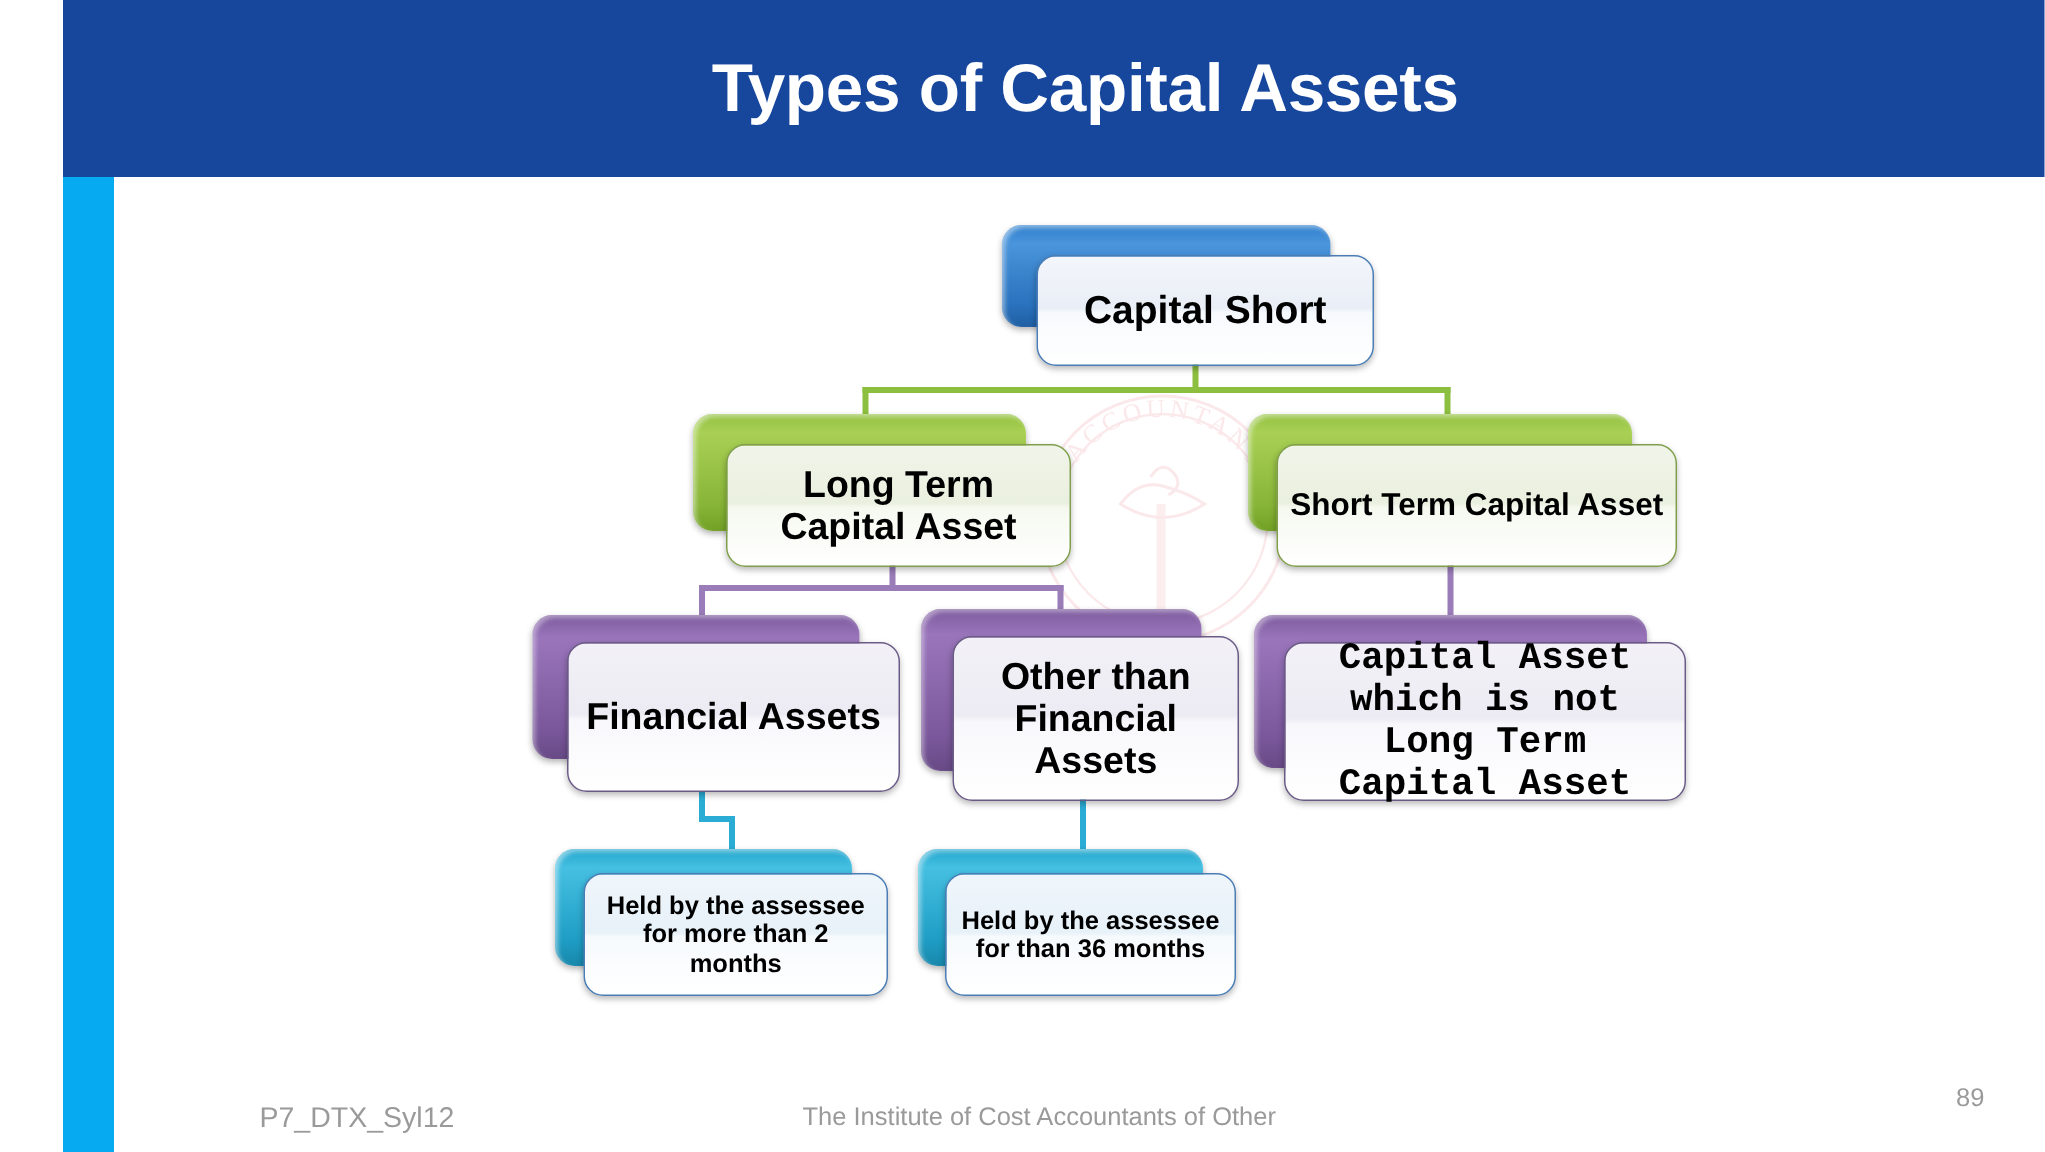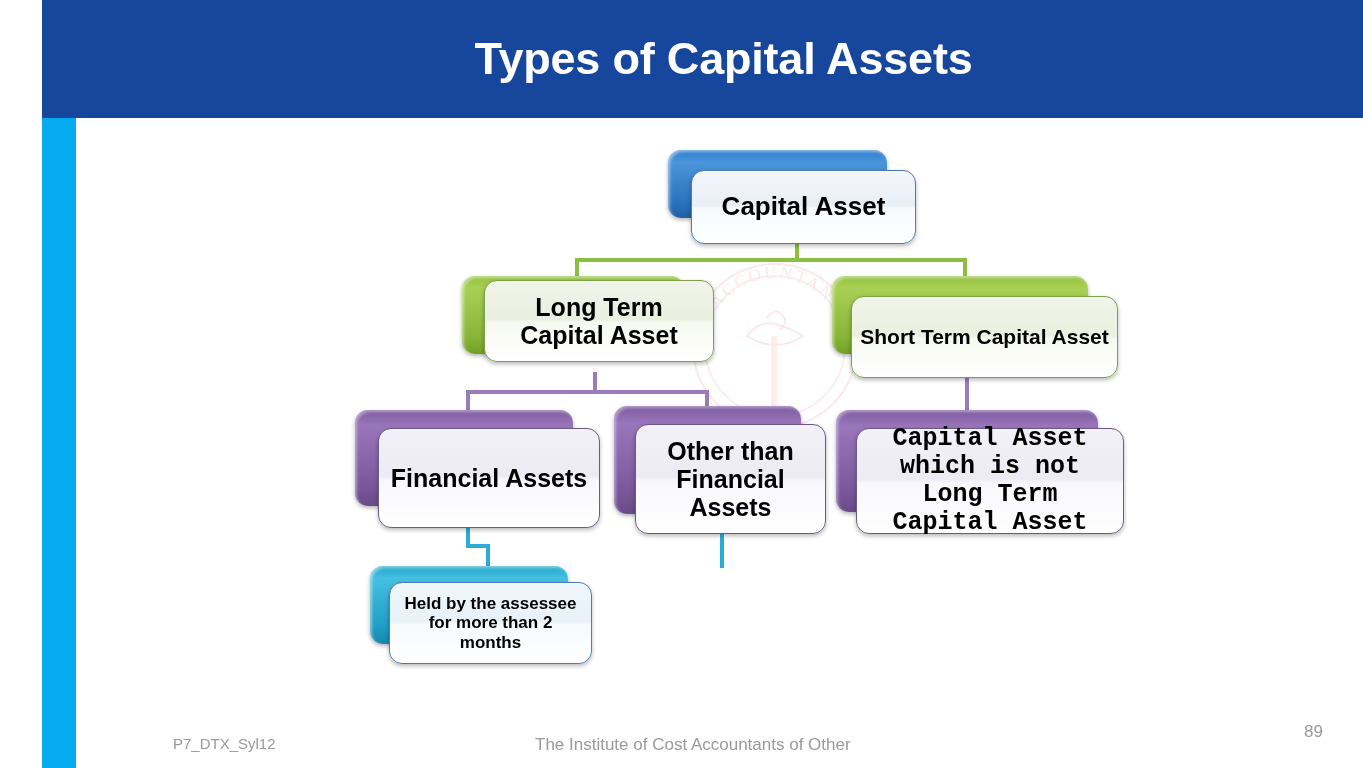--- a/index.html
+++ b/index.html
@@ -127,21 +127,21 @@
   .t-cyan .front {
     background: linear-gradient(180deg,#eff6fb 0%,#e7f1f8 48%,#f6fafd 52%,#ffffff 100%);
     border: 1px solid #4a7cb5;
   }
 
   
   .footer-code {
     position: absolute;
     left: 131px;
     top: 735px;
-    font-size: 15px;
+    font-size: 19px;
     color: #9a9a9a;
   }
   .footer-center {
     position: absolute;
     left: 493px;
     top: 735px;
     font-size: 17px;
     color: #9a9a9a;
   }
   .page-no {
@@ -186,27 +186,27 @@
   <div class="conn c-purple" style="left:923px; top:372px; width:4px; height:40px;"></div>
 
   <div class="conn c-cyan" style="left:424px; top:528px; width:4px; height:18px;"></div>
   <div class="conn c-cyan" style="left:424px; top:544px; width:24px; height:4px;"></div>
   <div class="conn c-cyan" style="left:444px; top:544px; width:4px; height:24px;"></div>
   <div class="conn c-cyan" style="left:678px; top:528px; width:4px; height:40px;"></div>
 
   <div class="node t-blue" style="left:626px; top:150px; width:248px; height:94px;">
     <div class="back" style="width:219px; height:68px;"></div>
     <div class="front" style="left:23px; top:20px; width:225px; height:74px; font-size:26px; padding:0 8px;">
-      <span>Capital Asset</span>
+      <span>Capital Short</span>
     </div>
   </div>
 
   <div class="node t-green" style="left:420px; top:276px; width:252px; height:102px;">
     <div class="back" style="width:222px; height:78px;"></div>
-    <div class="front" style="left:22px; top:4px; width:230px; height:82px; font-size:25px; padding:0 16px;">
+    <div class="front" style="left:22px; top:20px; width:230px; height:82px; font-size:25px; padding:0 16px;">
       <span>Long Term Capital Asset</span>
     </div>
   </div>
 
   <div class="node t-green" style="left:790px; top:276px; width:286px; height:102px;">
     <div class="back" style="width:256px; height:78px;"></div>
     <div class="front" style="left:19px; top:20px; width:267px; height:82px; font-size:21px; padding:0 8px;">
       <span>Short Term Capital Asset</span>
     </div>
   </div>
@@ -232,18 +232,24 @@
     </div>
   </div>
 
   <div class="node t-cyan" style="left:328px; top:566px; width:222px; height:98px;">
     <div class="back" style="width:198px; height:78px;"></div>
     <div class="front" style="left:19px; top:16px; width:203px; height:82px; font-size:17px; padding:0 8px;">
       <span>Held by the assessee for more than 2 months</span>
     </div>
   </div>
 
+  <div class="node t-cyan" style="left:570px; top:566px; width:212px; height:98px;">
+    <div class="back" style="width:190px; height:78px;"></div>
+    <div class="front" style="left:18px; top:16px; width:194px; height:82px; font-size:17px; padding:0 8px;">
+      <span>Held by the assessee for than 36 months</span>
+    </div>
+  </div>
 
   <div class="footer-code">P7_DTX_Syl12</div>
   <div class="footer-center">The Institute of Cost Accountants of Other</div>
   <div class="page-no">89</div>
 
 </div>
 
 </body></html>

